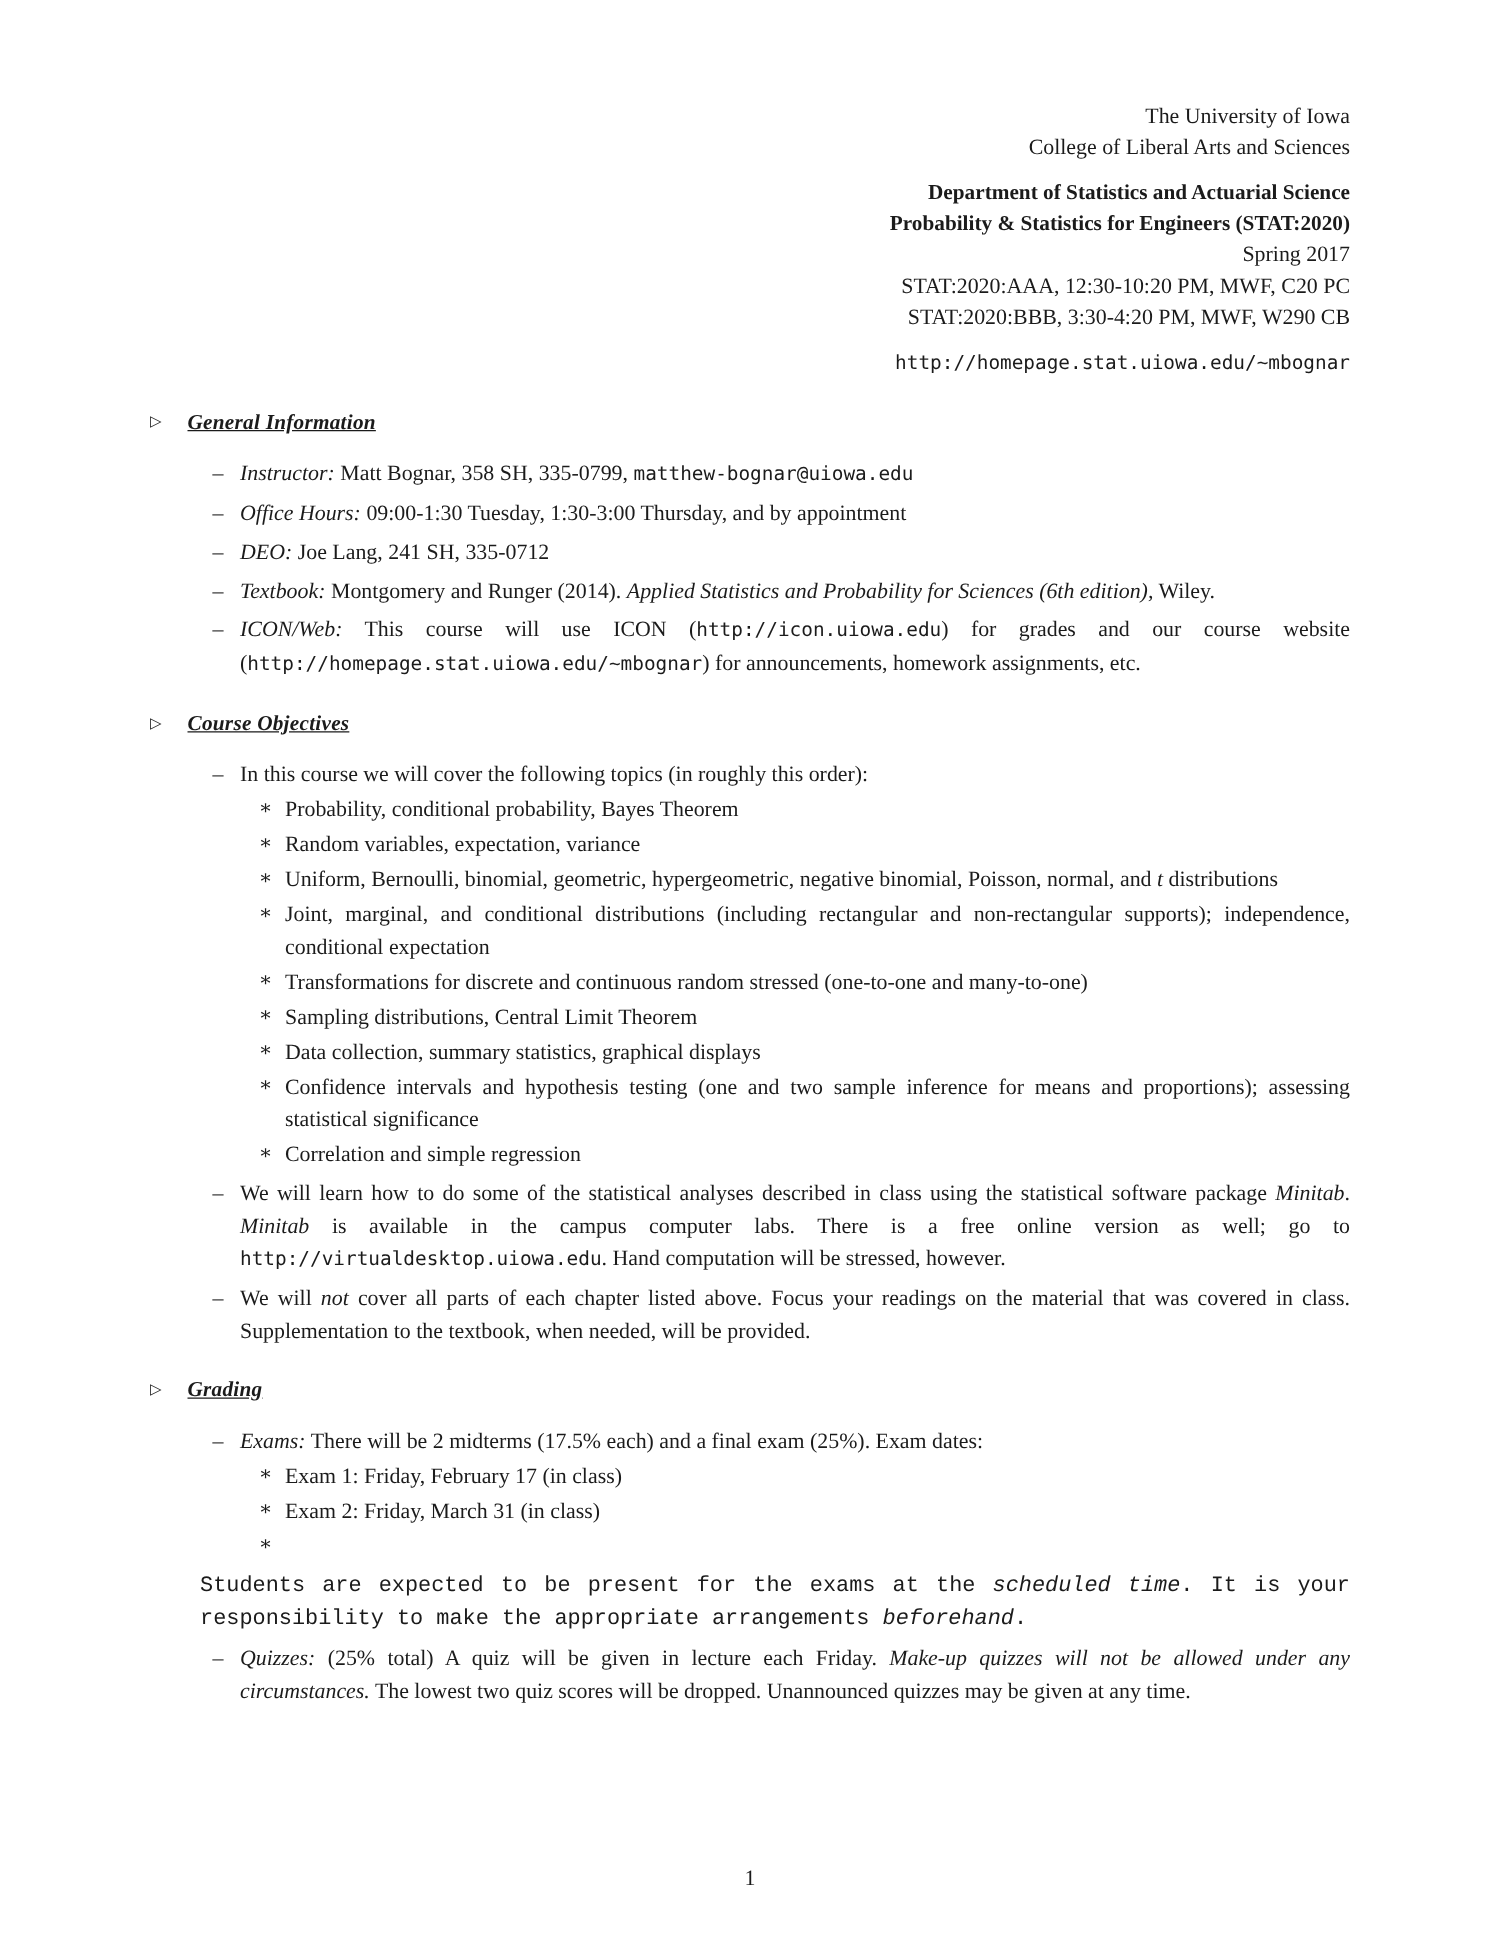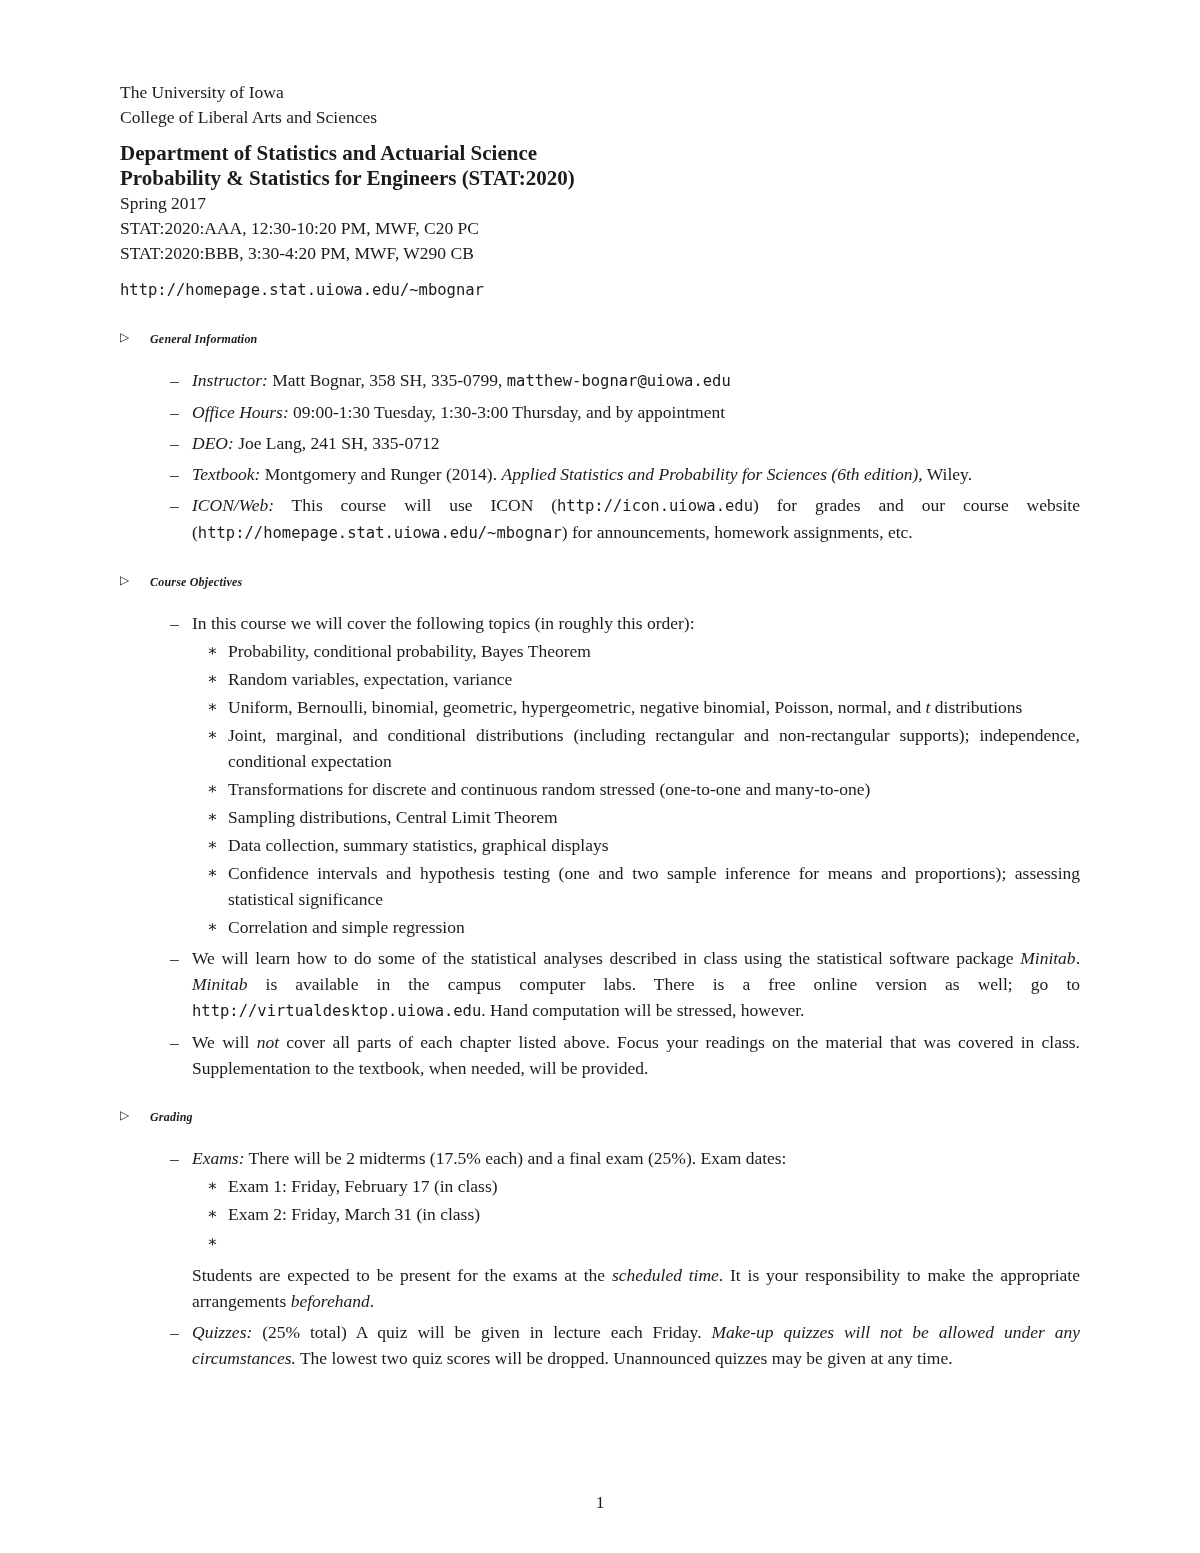--- a/index.html
+++ b/index.html
@@ -21,44 +21,45 @@
     box-sizing: border-box;
     padding: 80px 120px 0 120px;
   }
   .mono {
     font-family: "DejaVu Sans Mono", "Liberation Mono", monospace;
     font-size: 15.5px;
   }
   .it { font-style: italic; }
 
   
-  .doc-header { text-align: left; }
+  .doc-header { text-align: right; }
   .h-line { line-height: 25px; }
-  .h-line.bold { font-weight: bold; font-size: 21px; }
+  .h-line.bold { font-weight: bold; font-size: 17px; }
   .h-gap { height: 11px; }
   .h-url { margin-top: 12px; }
 
   
   section { margin-top: 21px; }
   .sec-title {
     margin-bottom: 14px;
     line-height: 27px;
   }
   .tri {
     display: inline-block;
     width: 30px;
     font-size: 12px;
     vertical-align: 2px;
     color: #1b1b1b;
   }
   .sec-title-text {
     font-weight: bold;
     font-style: italic;
-    font-size: 12px;
+    font-size: 17px;
     letter-spacing: 0.2px;
+    text-decoration: underline;
   }
 
   
   .item {
     display: flex;
     margin-top: 5px;
     padding-left: 50px;
   }
   .item .dash {
     flex: 0 0 22px;
@@ -79,22 +80,23 @@
     font-size: 16px;
   }
   .sub-body {
     flex: 1 1 auto;
     text-align: justify;
   }
 
   
   .cont-para {
     margin-top: 7px;
-    margin-left: 72px;
+    margin-left: 40px;
     text-align: justify;
+    font-family: Liberation Mono, monospace;
   }
 
   .page-footer {
     position: absolute;
     left: 0;
     bottom: 38px;
     width: 100%;
     text-align: center;
   }
 </style>

